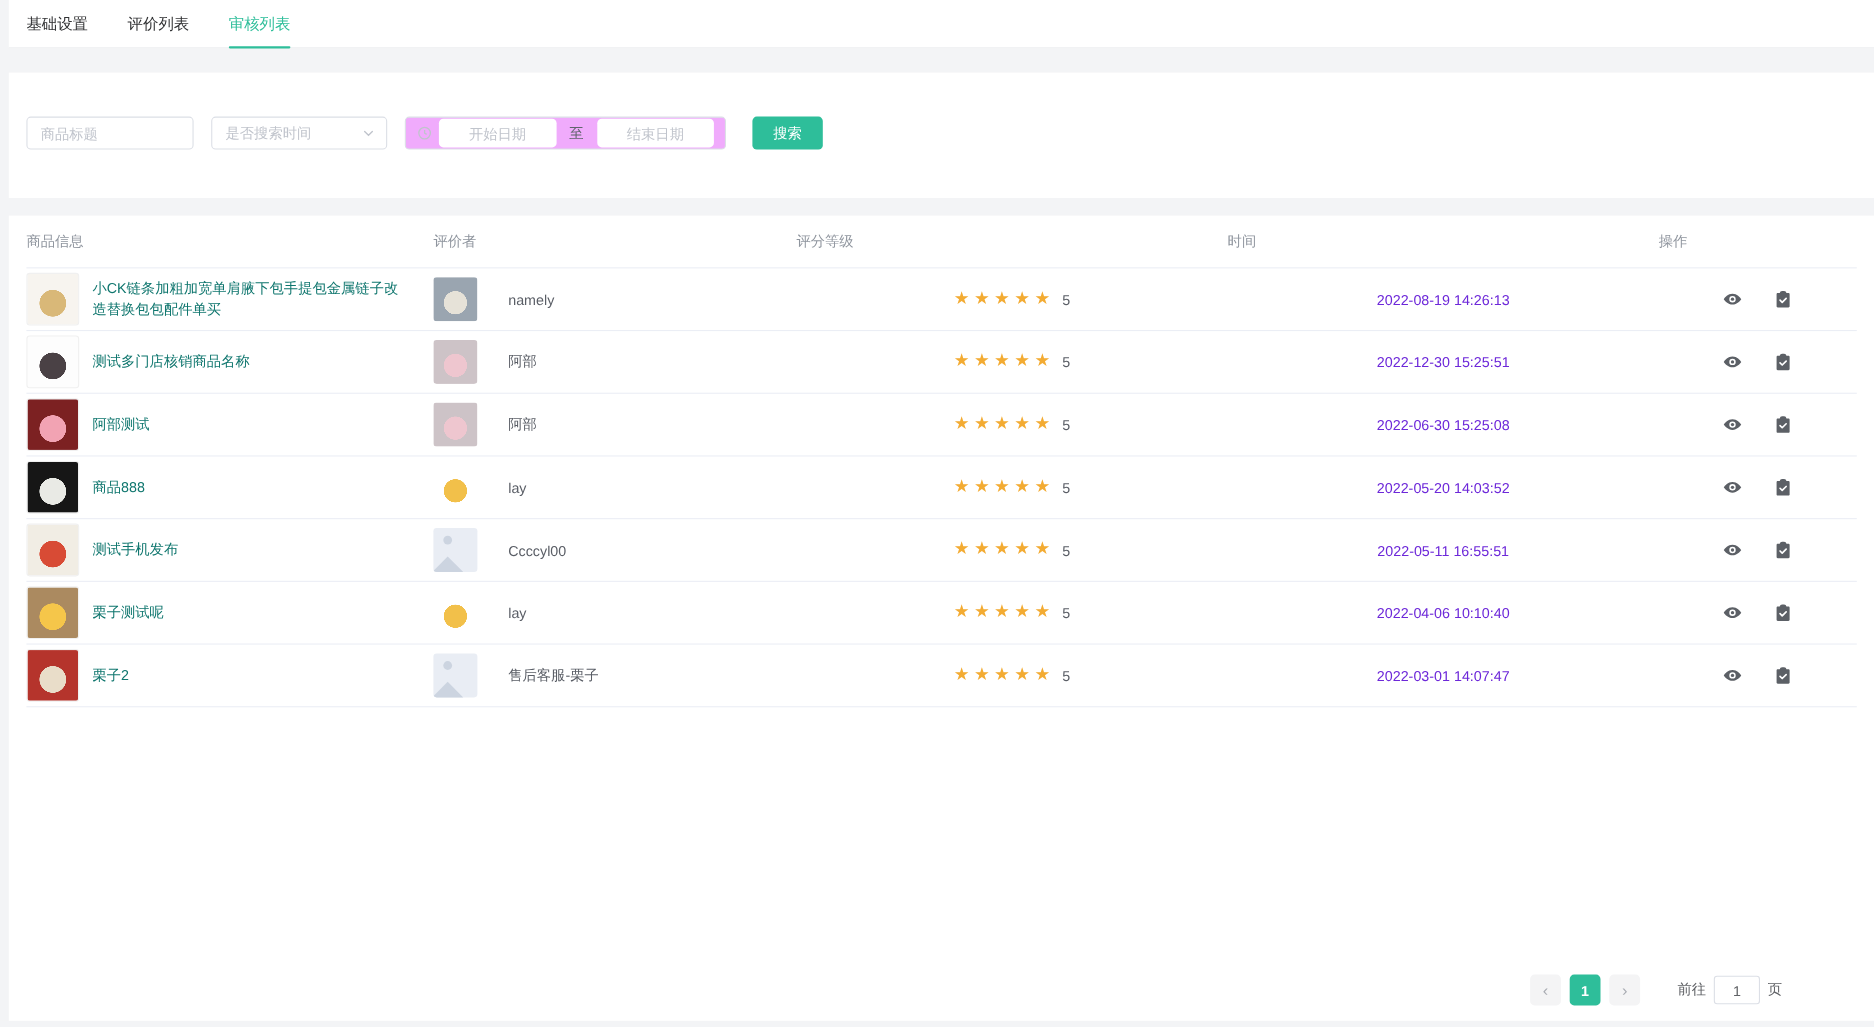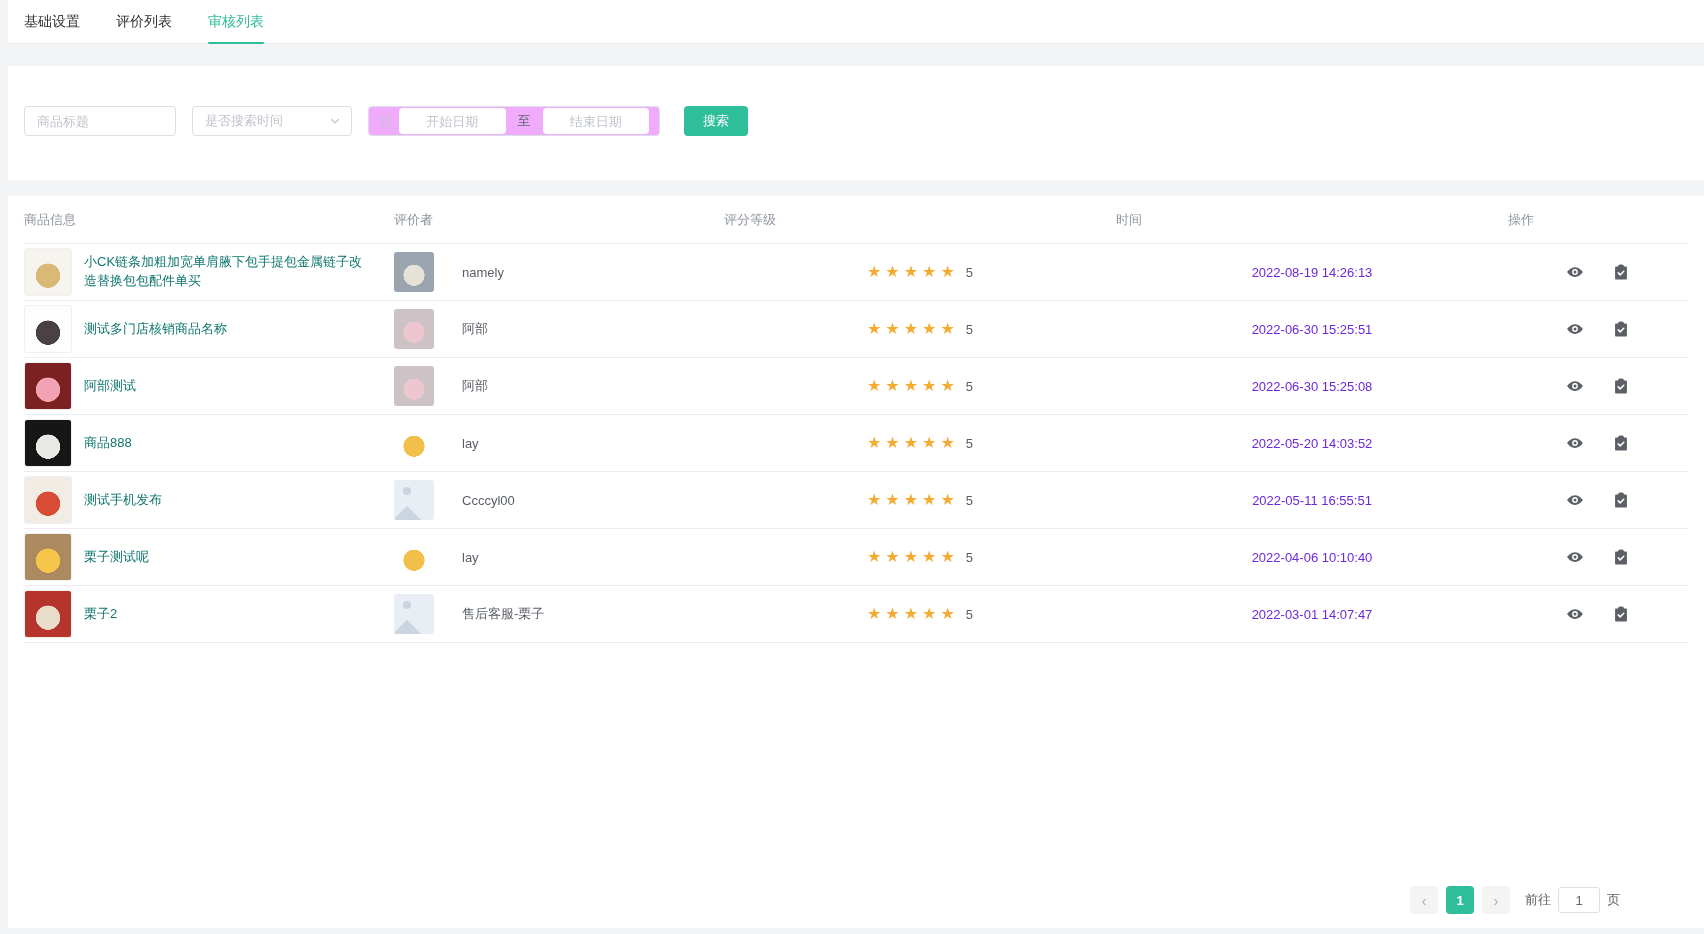--- a/index.html
+++ b/index.html
@@ -102,21 +102,21 @@
   .pagination {
     position:absolute; right:84px; bottom:14px;
     display:flex; align-items:center; gap:8px; font-size:13px; color:#606266;
   }
   .pg-btn {
     min-width:28px; height:28px; background:#f4f4f5; border-radius:4px;
     display:flex; align-items:center; justify-content:center;
     color:#a8abb2; font-size:15px; cursor:pointer; user-select:none;
   }
   .pg-page { background:var(--accent); color:#fff; font-weight:bold; font-size:13px; }
-  .goto { display:flex; align-items:center; gap:7px; margin-left:7px; }
+  .goto { display:flex; align-items:center; gap:7px; margin-left:26px; }
   .goto-input {
     width:42px; height:26px; border:1px solid #dcdfe6; border-radius:3px;
     text-align:center; font-size:13px; color:#606266; outline:none;
     font-family:"Liberation Sans","DejaVu Sans",sans-serif;
   }
   .bottom-strip { height:6px; background:#f3f4f6; }
 </style>
 </head>
 <body style="--accent: #2ebe9a; --star: #f3ab32;">
 
@@ -202,21 +202,21 @@
       <div class="prod-name">测试多门店核销商品名称</div>
     </div>
     <div class="cell-reviewer">
       <div class="avatar-img" style="background: radial-gradient(circle at 50% 58%, rgb(238, 198, 207) 0px, rgb(238, 198, 207) 34%, rgba(0, 0, 0, 0) 35%), linear-gradient(rgb(205, 195, 199), rgb(205, 195, 199));"></div>
       <div class="reviewer-name">阿部</div>
     </div>
     <div class="cell-rating">
       <span class="stars"><span class="star">★</span><span class="star">★</span><span class="star">★</span><span class="star">★</span><span class="star">★</span></span>
       <span class="rating-num">5</span>
     </div>
-    <div class="cell-time">2022-06-30 15:25:51</div>
+    <div class="cell-time">2022-12-30 15:25:51</div>
     <div class="cell-actions">
       <span class="icon-btn">
         <svg viewBox="0 0 24 24">
               <path fill="currentColor" fill-rule="evenodd" d="M12 5.5c-5.4 0-9.3 4.6-10.6 6.5C2.7 13.9 6.6 18.5 12 18.5s9.3-4.6 10.6-6.5C21.3 10.1 17.4 5.5 12 5.5zm0 10.4a3.9 3.9 0 110-7.8 3.9 3.9 0 010 7.8z"></path>
           <circle cx="12" cy="12" r="2" fill="currentColor"></circle>
             </svg>
       </span>
       <span class="icon-btn">
         <svg viewBox="0 0 24 24">
               <path fill="currentColor" d="M18.5 4.5h-2.4A3.1 3.1 0 0013.2 2h-2.4a3.1 3.1 0 00-2.9 2.5H5.5c-.8 0-1.4.6-1.4 1.4v14.7c0 .8.6 1.4 1.4 1.4h13c.8 0 1.4-.6 1.4-1.4V5.9c0-.8-.6-1.4-1.4-1.4z"></path>

